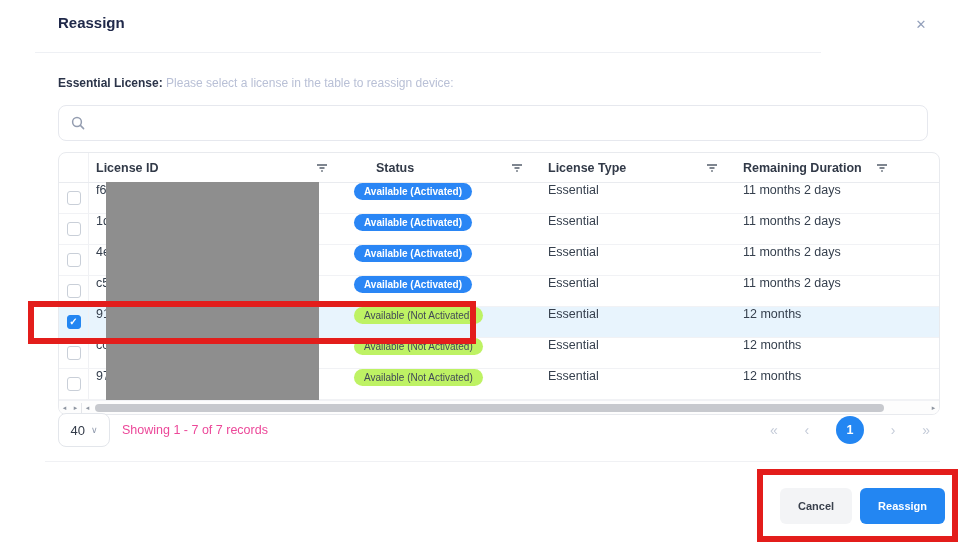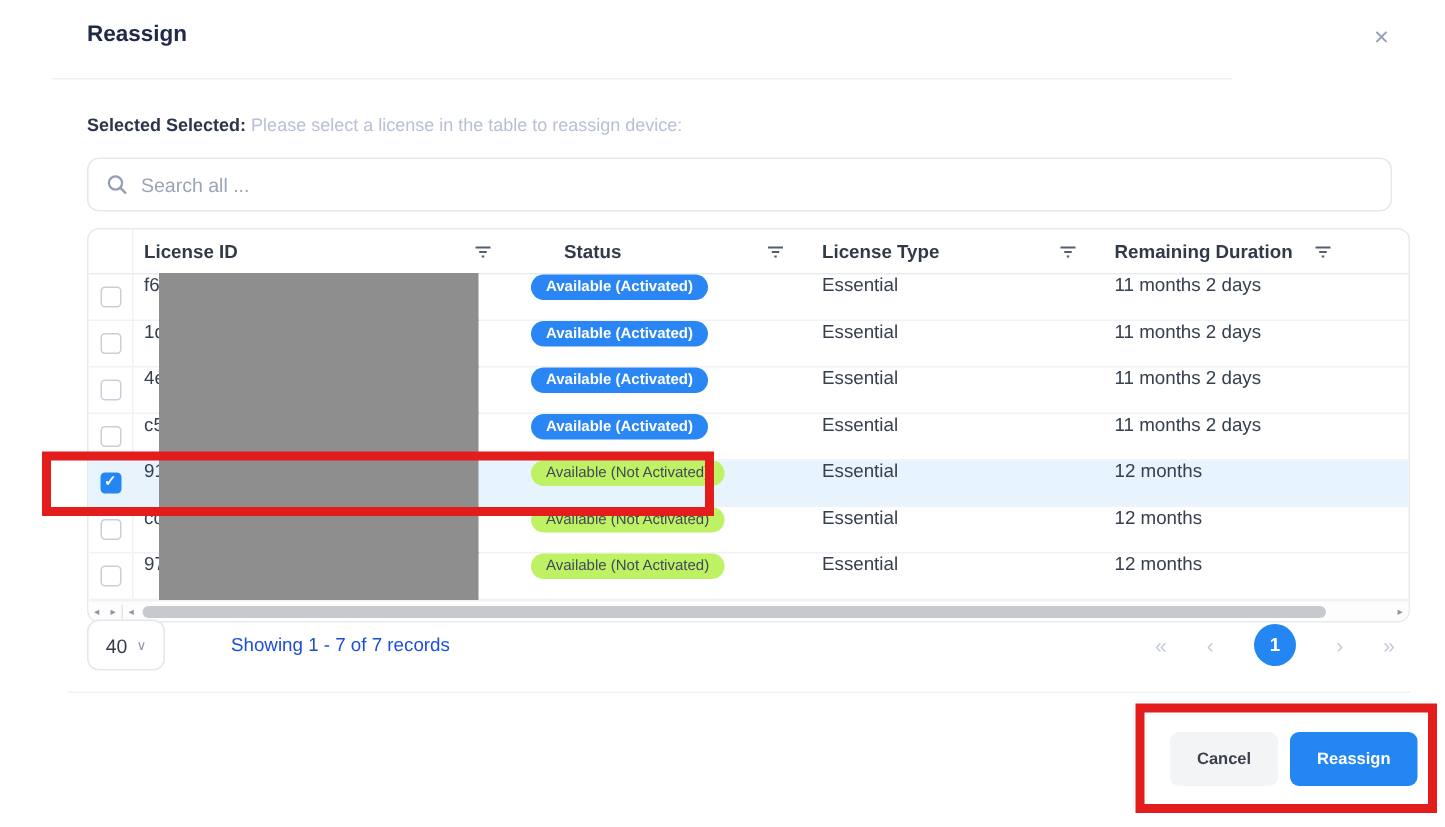--- a/index.html
+++ b/index.html
@@ -63,21 +63,21 @@
             color:#8f96a1; cursor:pointer; flex:0 0 auto; }
   .sb-sep { width:1px; height:10px; background:#e3e5e9; flex:0 0 auto; }
   .sb-track { flex:1; height:8px; margin:0 2px; position:relative; }
   .sb-thumb { position:absolute; left:0; top:0; height:8px; width:95%; background:#c7c9ce; border-radius:4px; cursor:grab; }
 
   
   .page-size { position:absolute; left:58px; top:413px; width:52px; height:34px; border:1px solid #e3e6eb;
                border-radius:8px; display:flex; align-items:center; justify-content:center; gap:6px; font-size:13px;
                color:#333b49; cursor:pointer; background:#fff; }
   .page-size .chev { font-size:9px; color:#8f99ac; }
-  .showing { position:absolute; left:122px; top:423px; font-size:12.5px; color:#1d4ed8;margin-left:32px; }
+  .showing { position:absolute; left:122px; top:423px; font-size:12.5px; color:#ec4899; }
 
   .pagination { position:absolute; left:770px; top:415px; width:160px; height:30px; display:flex;
                 align-items:center; justify-content:space-between; }
   .pg-nav { color:#c4cbd8; font-size:14px; cursor:pointer; user-select:none; }
   .pg-page { width:28px; height:28px; border-radius:50%; background:#2386f2; color:#fff; font-size:12.5px;
              font-weight:700; display:flex; align-items:center; justify-content:center; cursor:pointer; }
 
   .footer-divider { position:absolute; left:45px; width:895px; top:461px; height:1px; background:#f0f1f4; }
 
   
@@ -95,30 +95,29 @@
 </head>
 <body>
 
 <div class="screen">
 
   <div class="modal-title">Reassign</div>
   <div class="close-btn">✕</div>
   <div class="divider-top"></div>
 
   <div class="license-line">
-    <span class="lbl">Selected Selected:</span>
+    <span class="lbl">Essential License:</span>
     <span class="hint">Please select a license in the table to reassign device:</span>
   </div>
 
   <div class="search-box">
     <svg width="14" height="14" viewBox="0 0 14 14">
       <circle cx="6" cy="6" r="4.4" fill="none" stroke="#949db0" stroke-width="1.5"></circle>
       <line x1="9.4" y1="9.4" x2="12.6" y2="12.6" stroke="#949db0" stroke-width="1.5" stroke-linecap="round"></line>
     </svg>
-    <input type="text" placeholder="Search all ..." style="">
   </div>
 
   <div class="table-wrap">
 
     <div class="t-header">
       <div class="cell col-check"></div>
       <div class="hcell col-id">
         <span>License ID</span>
         <svg width="12" height="10" viewBox="0 0 12 10">
           <line x1="1" y1="2" x2="11" y2="2" stroke="#555e6b" stroke-width="1.4"></line>

